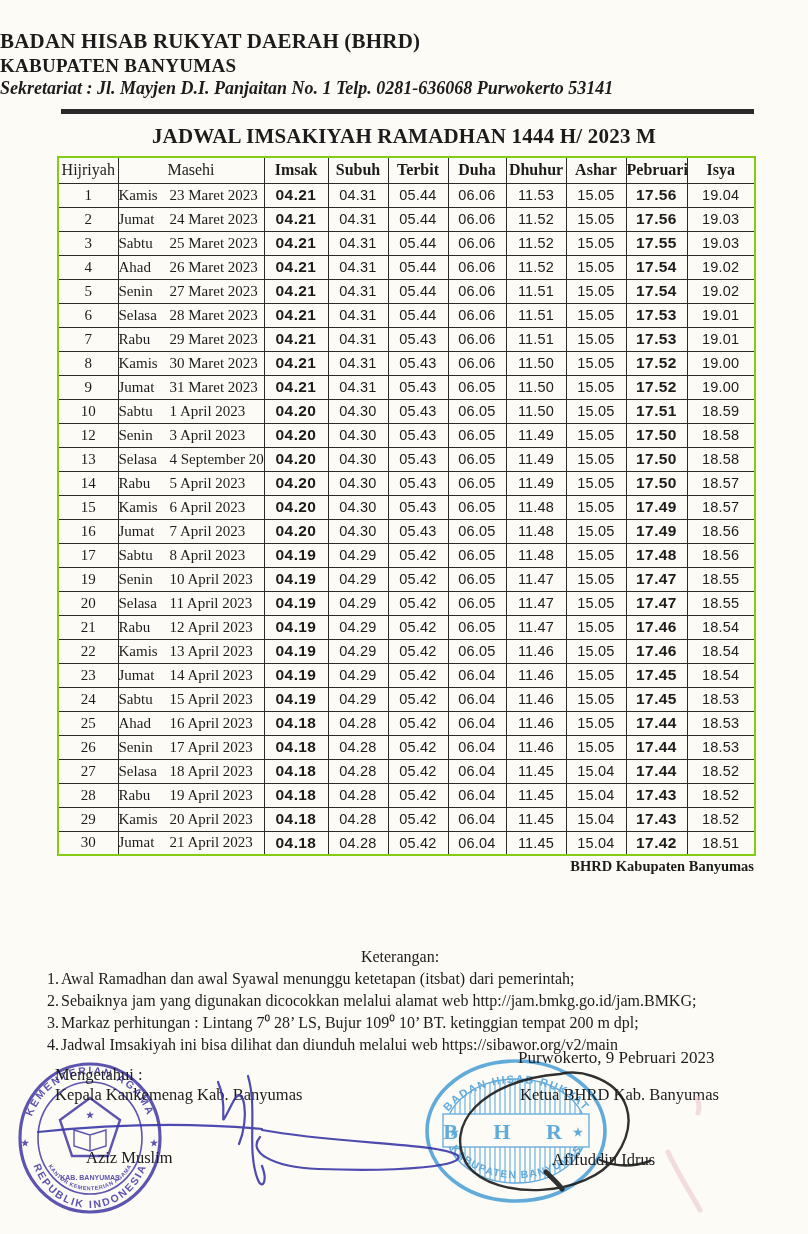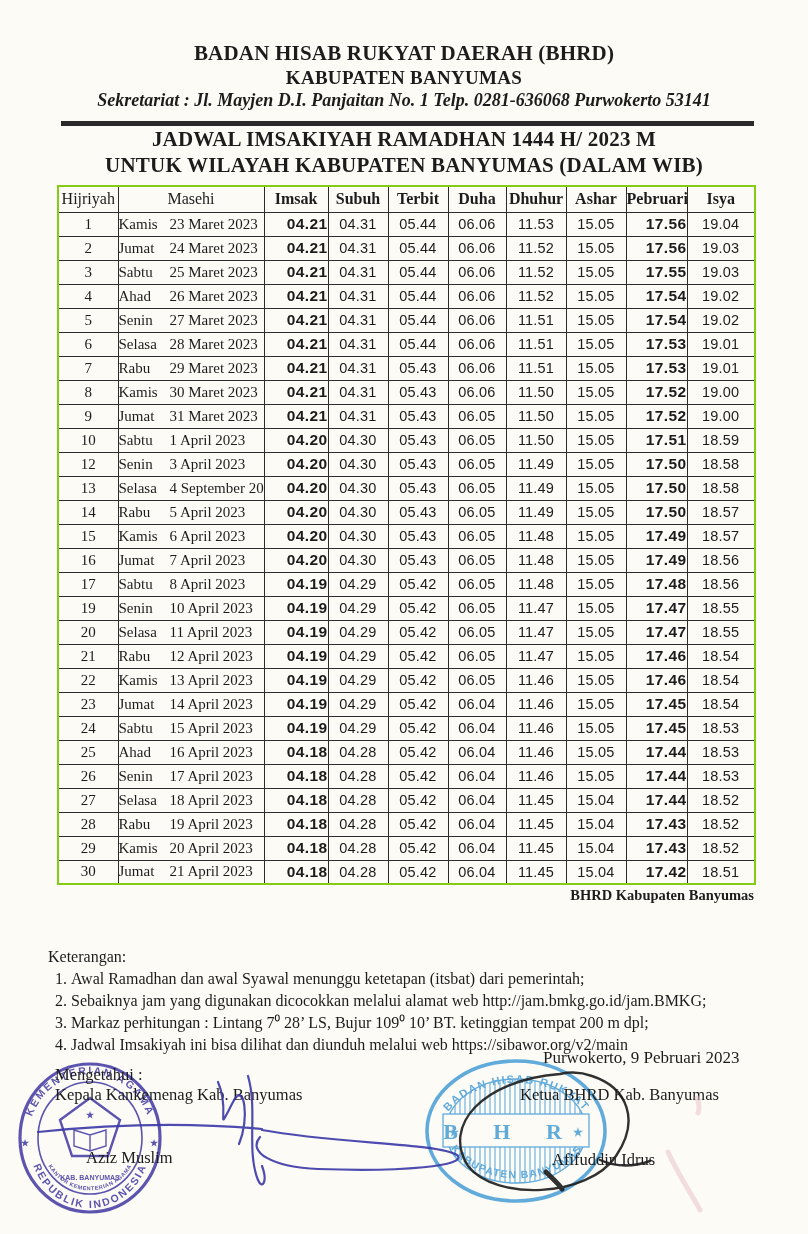--- a/index.html
+++ b/index.html
@@ -7,56 +7,56 @@
   .page {
     position: relative;
     width: 808px; height: 1234px;
     margin: 0 auto;
     background: #fcfbf6;
     color: #1c1c1c;
     font-family: "Liberation Serif", serif;
     overflow: hidden;
   }
   
-  .letterhead { padding-top: 41px; text-align: center; }
+  .letterhead { padding-top: 29px; }
   .org1 { font-size: 21px; line-height: 25px; font-weight: bold; letter-spacing: .2px; }
   .org2 { font-size: 19px; line-height: 23px; font-weight: bold; letter-spacing: .3px; }
   .addr { font-size: 18px; line-height: 23px; font-weight: bold; font-style: italic; }
   .rule {
     margin: 9px 54px 0 61px; height: 3px;
     border-top: 3px solid #2a2a2a; border-bottom: 2px solid #2a2a2a;
   }
   
-  .title { text-align: center; font-weight: bold; font-size: 21px; line-height: 26px; letter-spacing: .2px; }
+  .title { margin-top: 9px; text-align: center; font-weight: bold; font-size: 21px; line-height: 26px; letter-spacing: .2px; }
   
   table.jadwal {
     margin: 7px 0 0 57px; width: 697px;
     table-layout: fixed; border-collapse: collapse;
     border: 2px solid #84cc16;
   }
   .jadwal th, .jadwal td {
     border: 1.5px solid #2b2b2b;
     padding: 0; text-align: center;
     white-space: nowrap; overflow: hidden;
   }
   .jadwal thead th { height: 26px; font-size: 16px; font-weight: bold; }
   .jadwal thead th.plain { font-weight: normal; }
   .jadwal tbody td { height: 24px; }
   td.hij { font-size: 15px; }
   td.masehi { text-align: left; padding-left: 0; font-size: 15px; }
   td.masehi .day { display: inline-block; width: 51px; }
   td.t { font-family: "Liberation Sans", sans-serif; font-size: 14.5px; letter-spacing: .2px; }
-  td.tb { font-weight: bold; font-size: 15.5px; letter-spacing: .4px; text-align: right; }
+  td.tb { font-weight: bold; font-size: 15.5px; letter-spacing: .4px; }
   .tbl-caption { width: 754px; margin-top: 1px; text-align: right; font-weight: bold; font-size: 14.5px; line-height: 18px; }
   
-  .notes { position: absolute; left: 48px; top: 946px; width: 724px; font-size: 16px; line-height: 22px; }
+  .notes { position: absolute; left: 38px; top: 946px; width: 724px; font-size: 16px; line-height: 22px; text-align: center; }
   .note-row { display: flex; }
   .note-row .num { width: 23px; padding-left: 7px; flex: none; }
   
-  .placedate { position: absolute; left: 518px; top: 1048px; font-size: 17px; z-index: 3; margin-left: 25px; }
+  .placedate { position: absolute; left: 518px; top: 1048px; font-size: 17px; z-index: 3; }
   .sig-pre   { position: absolute; left: 55px;  top: 1065px; font-size: 16.5px; z-index: 3; }
   .sig-role-left  { position: absolute; left: 55px;  top: 1085px; font-size: 16.5px; z-index: 3; }
   .sig-role-right { position: absolute; left: 520px; top: 1085px; font-size: 16.5px; z-index: 3; }
   .name-left  { position: absolute; left: 86px;  top: 1148px; font-size: 16.5px; z-index: 3; }
   .name-right { position: absolute; left: 552px; top: 1150px; font-size: 16.5px; z-index: 3; }
   .stamp-left  { position: absolute; left: 16px;  top: 1060px; z-index: 2; }
   .stamp-right { position: absolute; left: 424px; top: 1058px; z-index: 2; }
   .sig-overlay { position: absolute; left: 0; top: 1040px; z-index: 4; pointer-events: none; }
 </style>
 </head>
@@ -66,21 +66,20 @@
 
   <header class="letterhead">
     <div class="org1">BADAN HISAB RUKYAT DAERAH (BHRD)</div>
     <div class="org2">KABUPATEN BANYUMAS</div>
     <div class="addr">Sekretariat : Jl. Mayjen D.I. Panjaitan No. 1 Telp. 0281-636068 Purwokerto 53141</div>
   </header>
   <div class="rule"></div>
 
   <div class="title">
     <div>JADWAL IMSAKIYAH RAMADHAN 1444 H/ 2023 M</div>
-    <div>UNTUK WILAYAH KABUPATEN BANYUMAS (DALAM WIB)</div>
   </div>
 
   <table class="jadwal">
     <colgroup>
       <col style="width:60px">
         <col style="width:146px">
         <col style="width:64px">
       <col style="width:60px">
         <col style="width:60px">
         <col style="width:58px">

